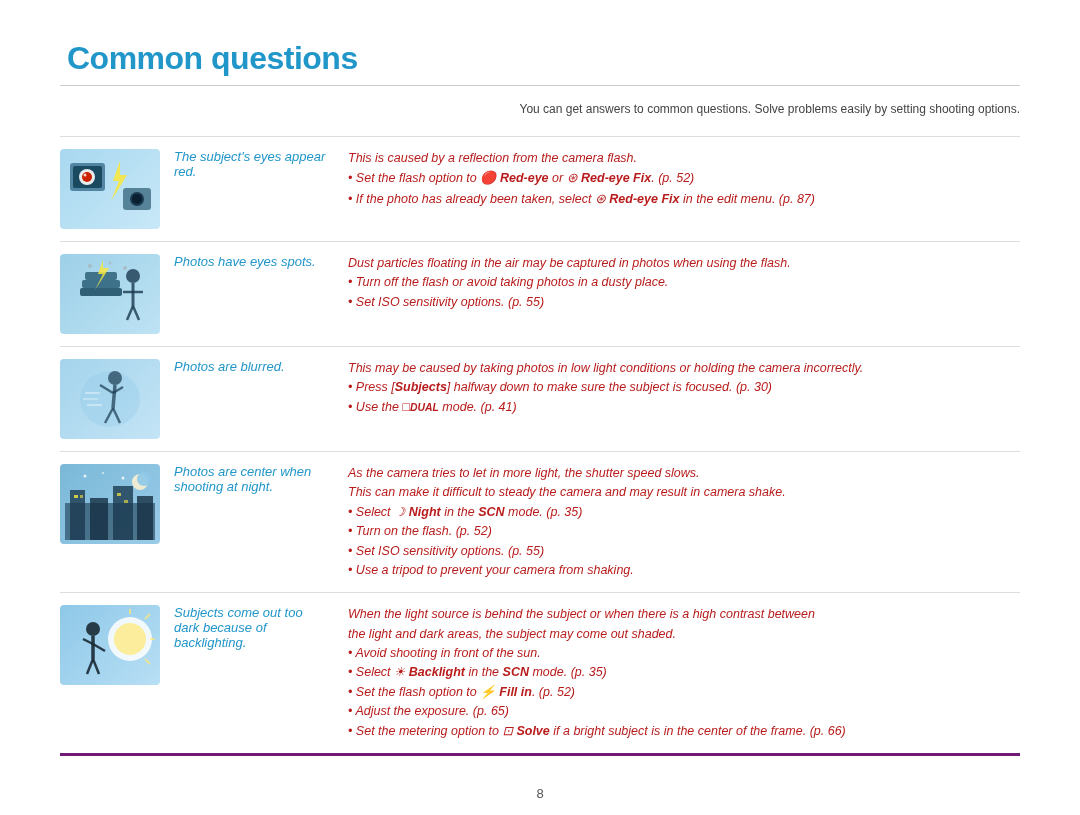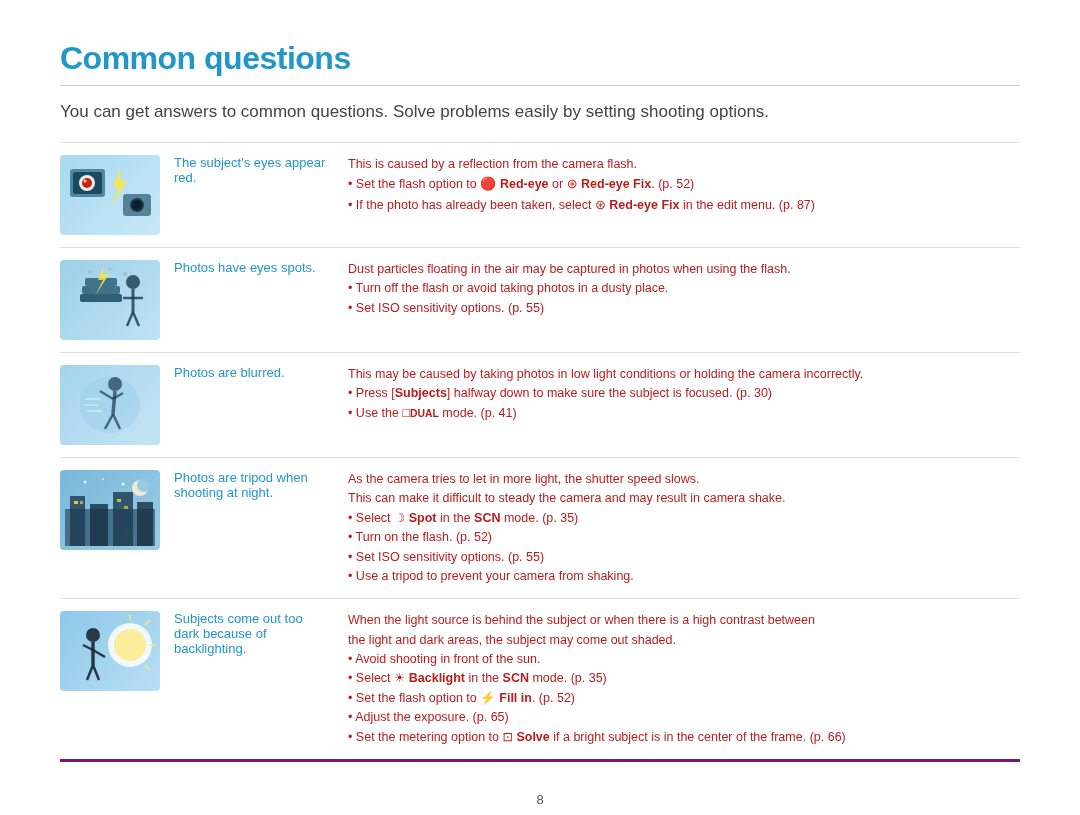--- a/index.html
+++ b/index.html
@@ -11,39 +11,42 @@
       width: 1080px;
       min-height: 815px;
       padding: 40px 60px 40px 60px;
     }
     h1 {
       font-size: 32px;
       color: #2196c9;
       font-weight: bold;
       margin-bottom: 8px;
       letter-spacing: -0.5px;
+      margin-left: 7px;
     }
     .header-divider {
       border: none;
       border-top: 1.5px solid #cccccc;
       margin-bottom: 16px;
     }
     .subtitle {
-      font-size: 17px;
+      font-size: 12px;
       color: #444;
       margin-bottom: 20px;
+      text-align: right;
     }
     .table {
       width: 100%;
       border-collapse: collapse;
     }
     .table tr {
       border-top: 1px solid #ddd;
       border-bottom: 1px solid #ddd;
       vertical-align: top;
+      font-style: italic;
     }
     .table tr:last-child {
       border-bottom: 3px solid #701a75;
     }
     .img-cell {
       width: 110px;
       padding: 12px 10px 12px 0;
     }
     .img-box {
       width: 100px;
@@ -219,26 +222,26 @@
             <circle cx="75" cy="14" r="8" fill="#f8f0d0" opacity="0.9"></circle>
             <circle cx="79" cy="11" r="7" fill="#8ec8e8" opacity="0.9"></circle>
 
             <circle cx="20" cy="8" r="1.5" fill="#fff" opacity="0.8"></circle>
             <circle cx="38" cy="5" r="1" fill="#fff" opacity="0.7"></circle>
             <circle cx="58" cy="10" r="1.5" fill="#fff" opacity="0.8"></circle>
           </svg>
         </div>
       </td>
       <td class="problem-cell">
-        <span>Photos are tripod when shooting at night.</span>
+        <span>Photos are center when shooting at night.</span>
       </td>
       <td class="solution-cell">
         As the camera tries to let in more light, the shutter speed slows.<br>
         This can make it difficult to steady the camera and may result in camera shake.<br>
-        • Select ☽ <strong>Spot</strong> in the <strong>SCN</strong> mode. (p. 35)<br>
+        • Select ☽ <strong>Night</strong> in the <strong>SCN</strong> mode. (p. 35)<br>
         • Turn on the flash. (p. 52)<br>
         • Set ISO sensitivity options. (p. 55)<br>
         • Use a tripod to prevent your camera from shaking.
       </td>
     </tr>
 
     <tr>
       <td class="img-cell">
         <div class="img-box img-backlight">
           <svg width="90" height="72" viewBox="0 0 90 72">

